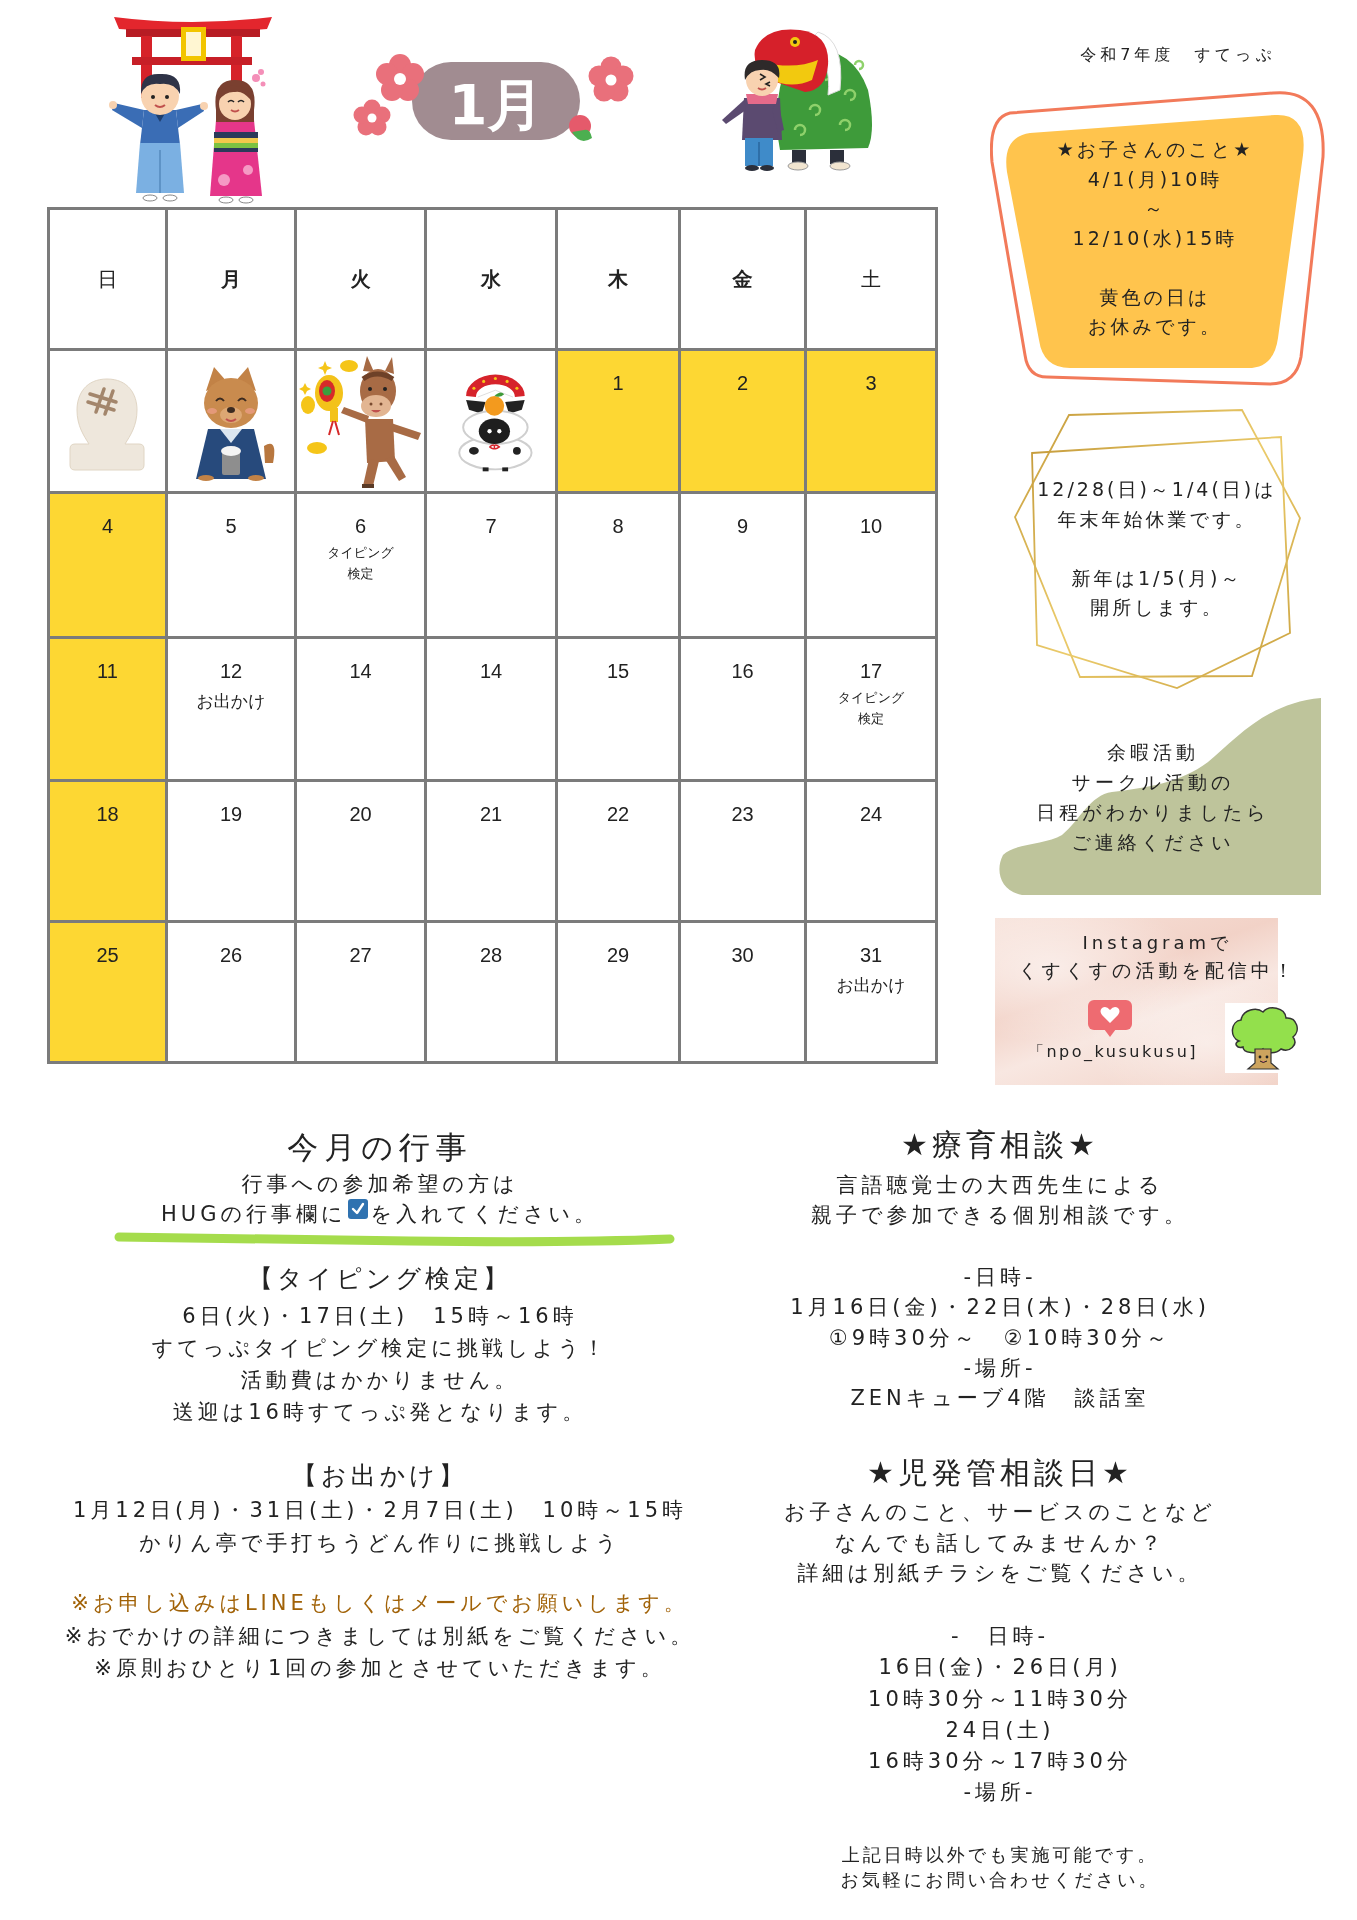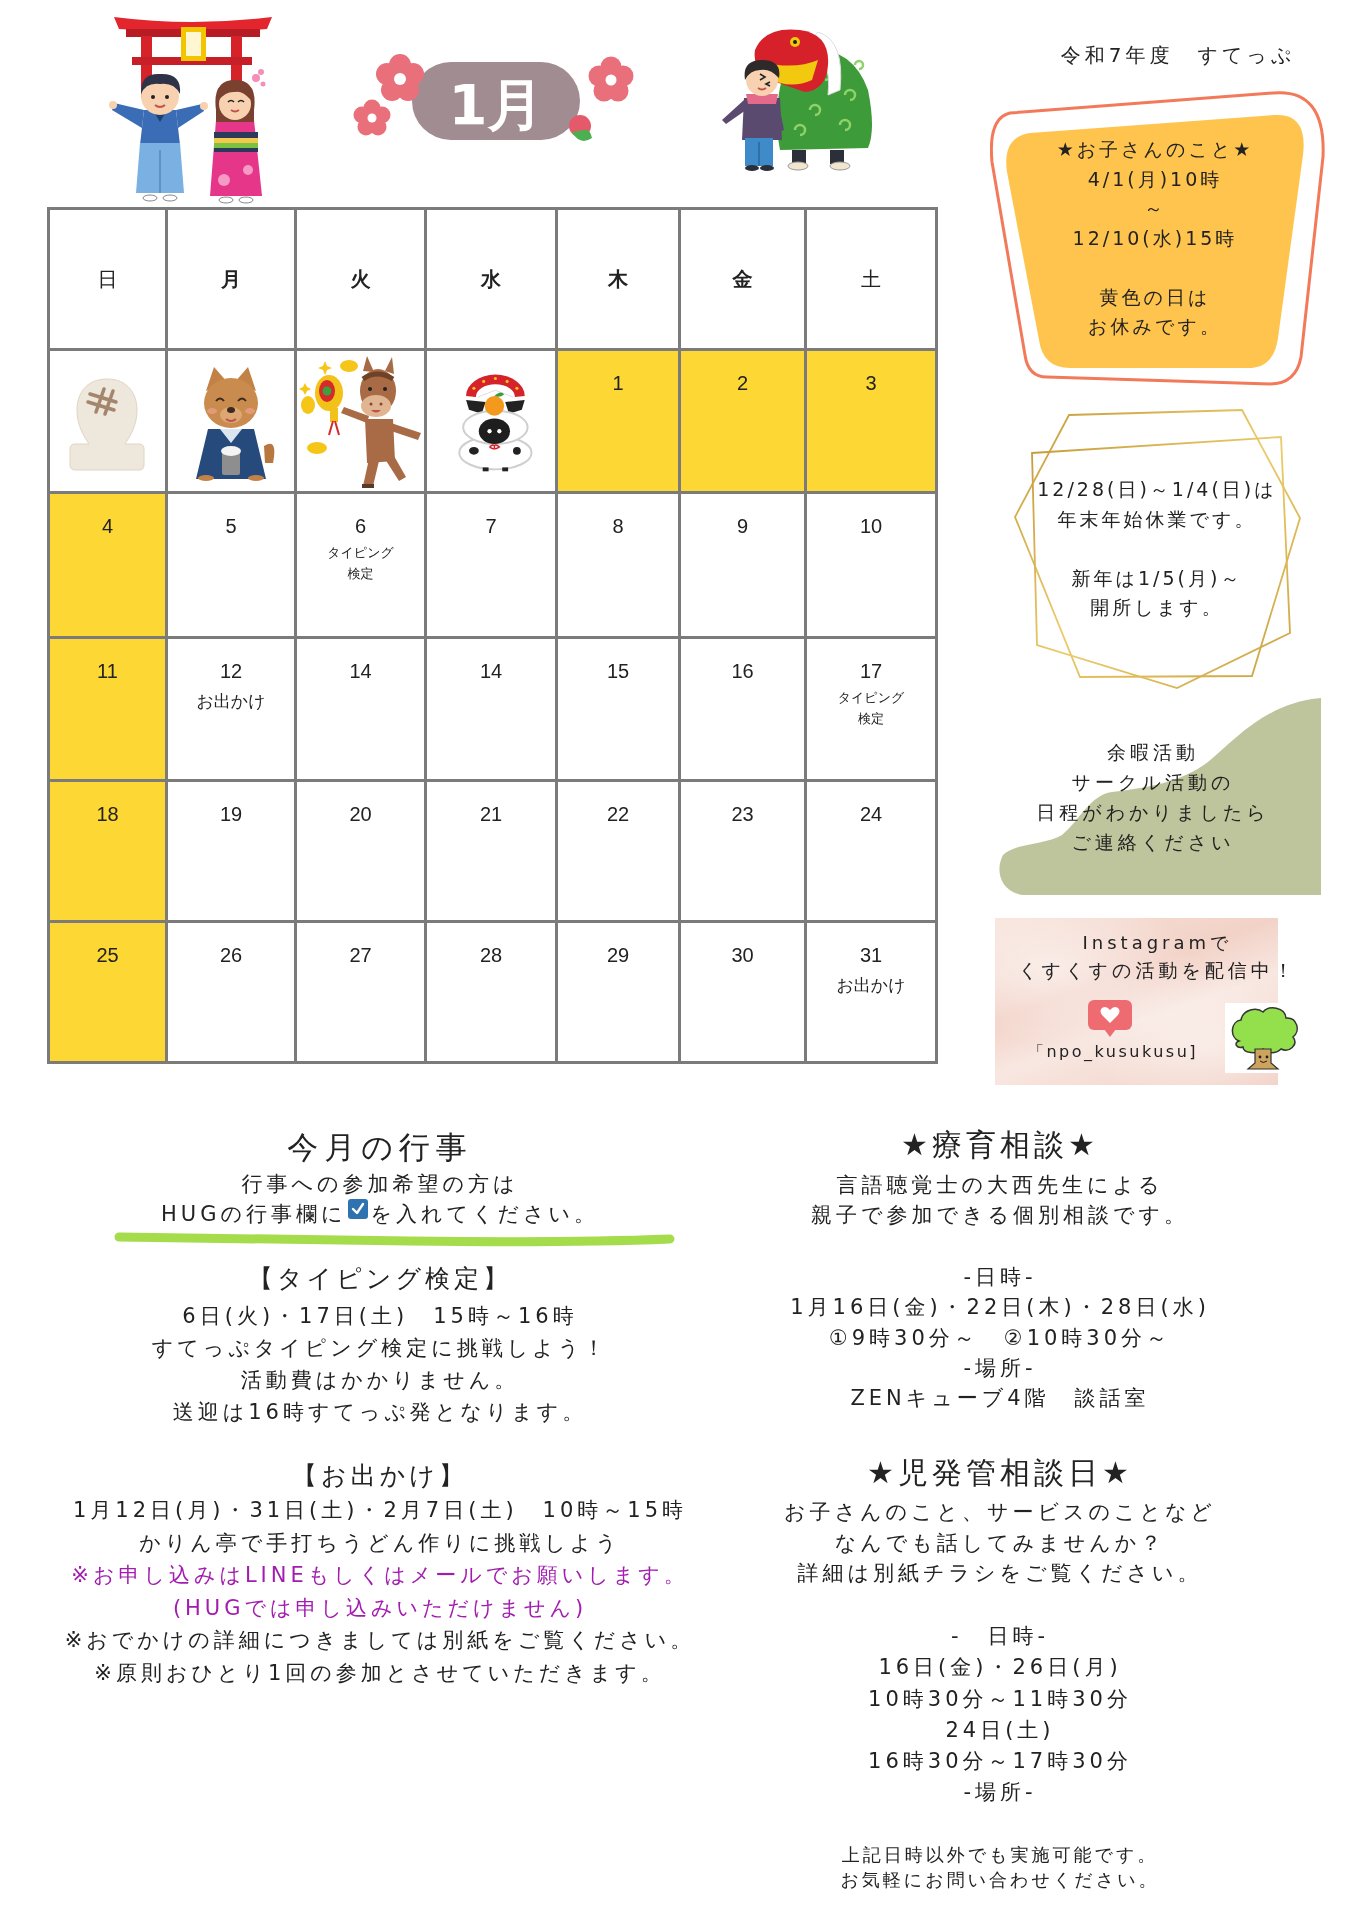--- a/index.html
+++ b/index.html
@@ -2,21 +2,21 @@
 <html><head>
 <meta charset="utf-8">
 <style>
   html,body{margin:0;padding:0;background:#fff;}
   body{width:1357px;height:1920px;position:relative;overflow:hidden;
        font-family:"DejaVu Sans","Liberation Sans",sans-serif;color:#222;}
   .abs{position:absolute;}
   .ctr{text-align:center;}
   .line{display:flex;justify-content:center;white-space:nowrap;}
   
-  #org-label{left:1040px;top:40px;width:276px;font-size:20px;letter-spacing:4px;line-height:30px;}
+  #org-label{left:1040px;top:40px;width:276px;font-size:16px;letter-spacing:4px;line-height:30px;}
   
   #calendar{left:47px;top:207px;display:grid;
     grid-template-columns:115px 126px 127px 128px 120px 123px 128px;
     grid-template-rows:138px 140px 142px 140px 138px 138px;
     gap:3px;padding:3px;background:#7B7B7B;}
   .cell{background:#fff;display:flex;flex-direction:column;align-items:center;
         padding-top:20px;box-sizing:border-box;overflow:hidden;}
   .cell.closed{background:#FDD733;}
   .cell.head{padding-top:0;justify-content:center;}
   .cell.illus{padding:0;justify-content:center;}
@@ -40,21 +40,21 @@
   #insta-l2{left:0;top:39px;width:325px;font-size:19px;letter-spacing:4px;line-height:26px;}
   #insta-heart{left:93px;top:82px;width:44px;height:30px;background:#EE6B71;border-radius:6px;}
   #insta-heart:after{content:"";position:absolute;left:16px;top:29px;border-left:6px solid transparent;border-right:6px solid transparent;border-top:8px solid #EE6B71;}
   #insta-heart svg{position:absolute;left:12px;top:6px;}
   #insta-handle{left:20px;top:122px;width:196px;font-size:16px;letter-spacing:2.5px;line-height:24px;}
   #insta-tree{left:230px;top:85px;}
   
   .sec-title{font-size:31px;letter-spacing:6px;line-height:40px;}
   .sec-body{font-size:21px;letter-spacing:4px;}
   .sec-head{font-size:25px;letter-spacing:4px;line-height:36px;}
-  .red{color:#a21caf;}
+  .red{color:#a16207;margin-top:28px;}
   .chk{display:inline-block;width:20px;height:20px;background:#2F72B0;border-radius:3px;
        vertical-align:-3px;margin:0 2px;position:relative;}
   .chk svg{position:absolute;left:2px;top:2px;}
   .small{font-size:18px;letter-spacing:3px;line-height:25px;}
 </style>
 </head>
 <body>
 
 <svg class="abs" style="left:100px;top:10px" width="190" height="195" viewBox="0 0 190 195">
   <path d="M14 7 Q92 17 172 7 L167 19 Q92 25 19 19 Z" fill="#E3262D"></path>
@@ -469,21 +469,20 @@
   <div class="line">すてっぷタイピング検定に挑戦しよう！</div>
   <div class="line">活動費はかかりません。</div>
   <div class="line">送迎は16時すてっぷ発となります。</div>
 </div>
 
 <div class="abs sec-head line" style="left:40px;width:680px;top:1458px">【お出かけ】</div>
 <div class="abs sec-body" style="left:40px;width:680px;top:1494px;line-height:32.6px">
   <div class="line">1月12日(月)・31日(土)・2月7日(土)　10時～15時</div>
   <div class="line">かりん亭で手打ちうどん作りに挑戦しよう</div>
   <div class="line red">※お申し込みはLINEもしくはメールでお願いします。</div>
-  <div class="line red">(HUGでは申し込みいただけません)</div>
   <div class="line">※おでかけの詳細につきましては別紙をご覧ください。</div>
   <div class="line">※原則おひとり1回の参加とさせていただきます。</div>
 </div>
 
 <div class="abs sec-title line" style="left:760px;width:480px;top:1125px;font-size:30px;letter-spacing:4px">★療育相談★</div>
 <div class="abs sec-body" style="left:760px;width:480px;top:1170px;line-height:30px">
   <div class="line">言語聴覚士の大西先生による</div>
   <div class="line">親子で参加できる個別相談です。</div>
 </div>
 <div class="abs sec-body" style="left:760px;width:480px;top:1262px;line-height:30.3px">

